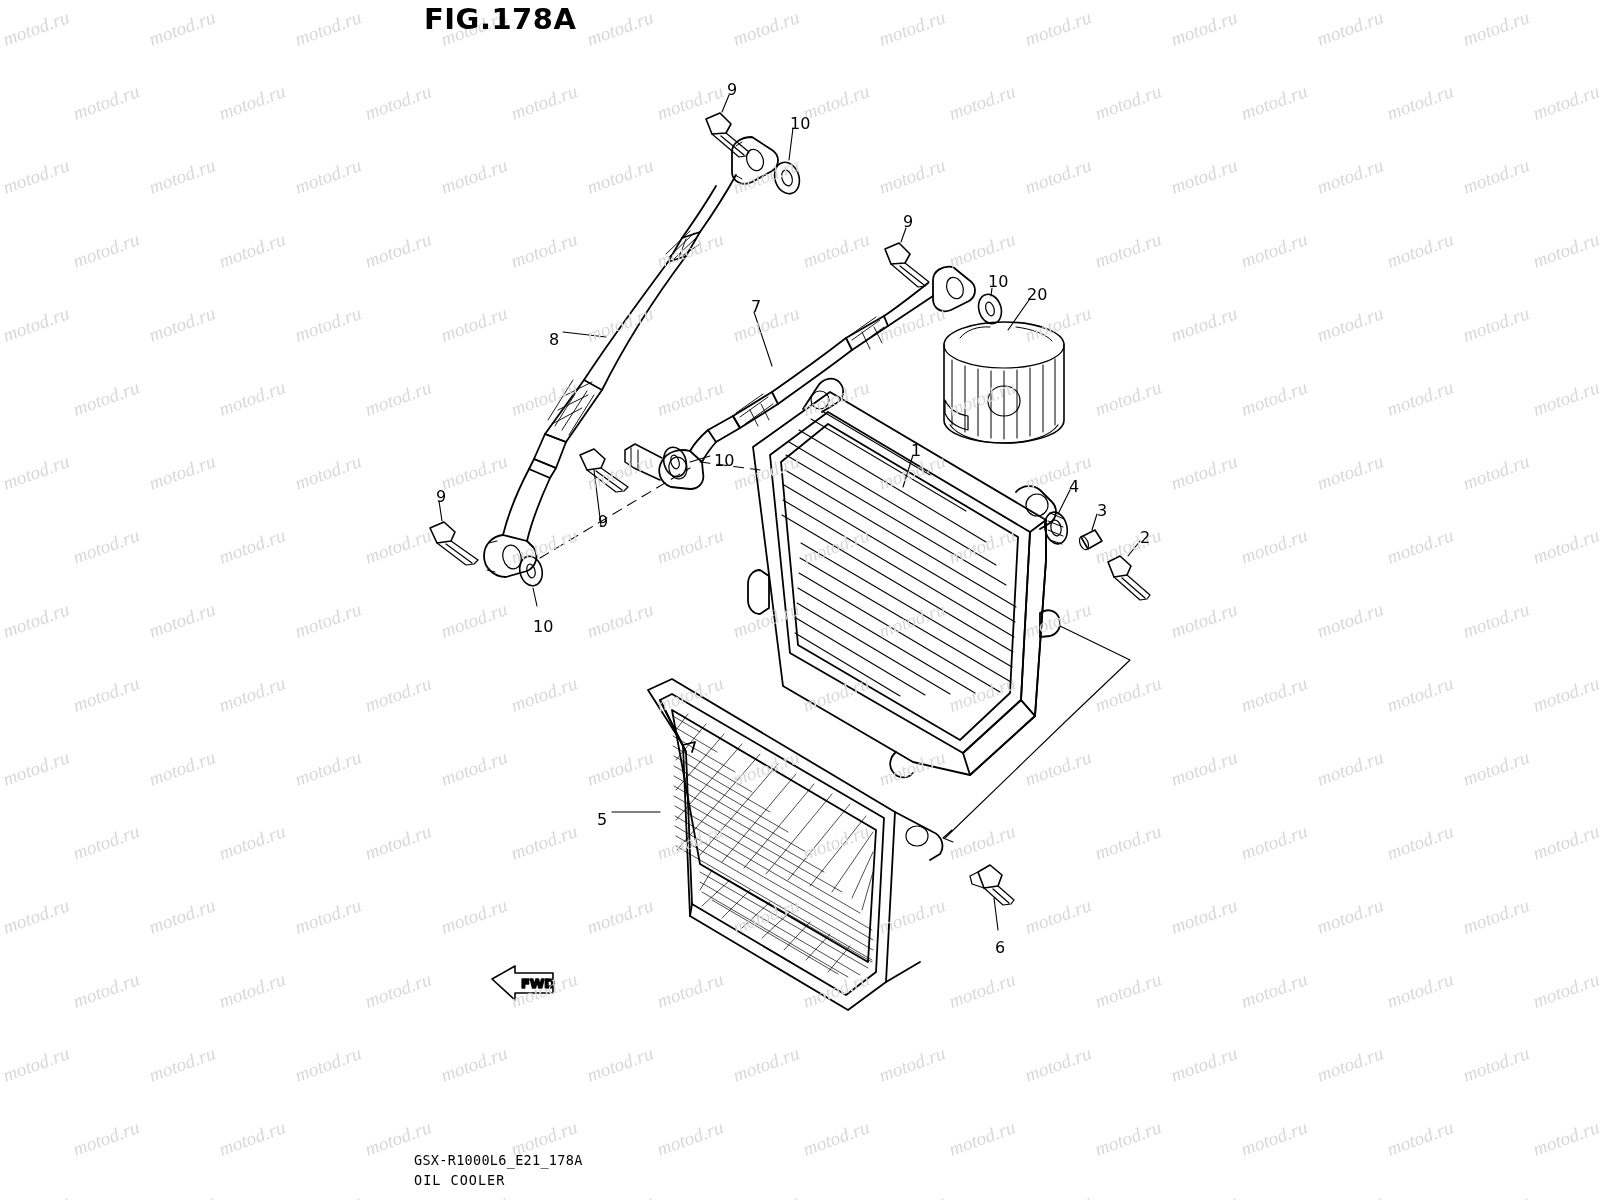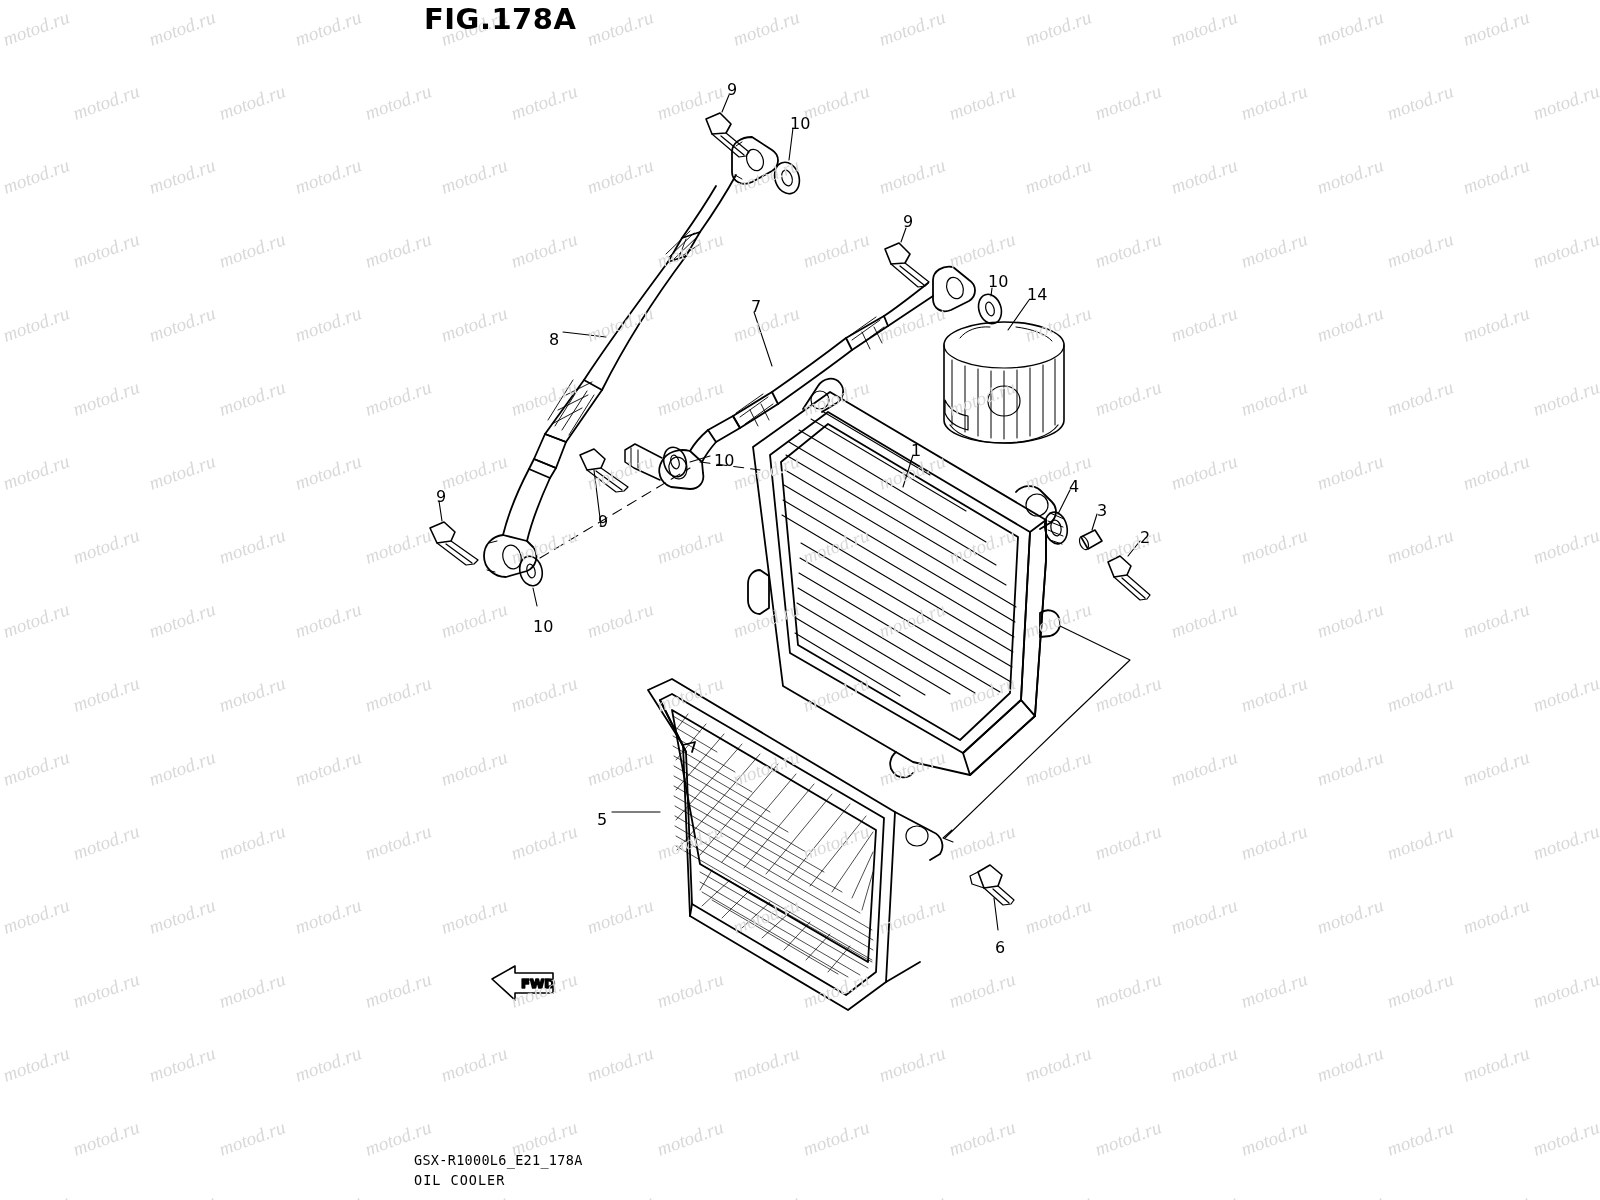--- a/index.html
+++ b/index.html
@@ -596,21 +596,21 @@
       </g>
 
     </g>
   </svg>
 
   <div id="callout-layer">
       <div class="callout" style="left: 727px; top: 80px;">9</div>
       <div class="callout" style="left: 790px; top: 114px;">10</div>
       <div class="callout" style="left: 903px; top: 212px;">9</div>
       <div class="callout" style="left: 988px; top: 272px;">10</div>
-      <div class="callout" style="left: 1027px; top: 285px;">14</div>
+      <div class="callout" style="left: 1027px; top: 285px;">20</div>
       <div class="callout" style="left: 751px; top: 297px;">7</div>
       <div class="callout" style="left: 549px; top: 330px;">8</div>
       <div class="callout" style="left: 911px; top: 441px;">1</div>
       <div class="callout" style="left: 714px; top: 451px;">10</div>
       <div class="callout" style="left: 1069px; top: 477px;">4</div>
       <div class="callout" style="left: 436px; top: 487px;">9</div>
       <div class="callout" style="left: 1097px; top: 501px;">3</div>
       <div class="callout" style="left: 598px; top: 512px;">9</div>
       <div class="callout" style="left: 1140px; top: 528px;">2</div>
       <div class="callout" style="left: 533px; top: 617px;">10</div>

